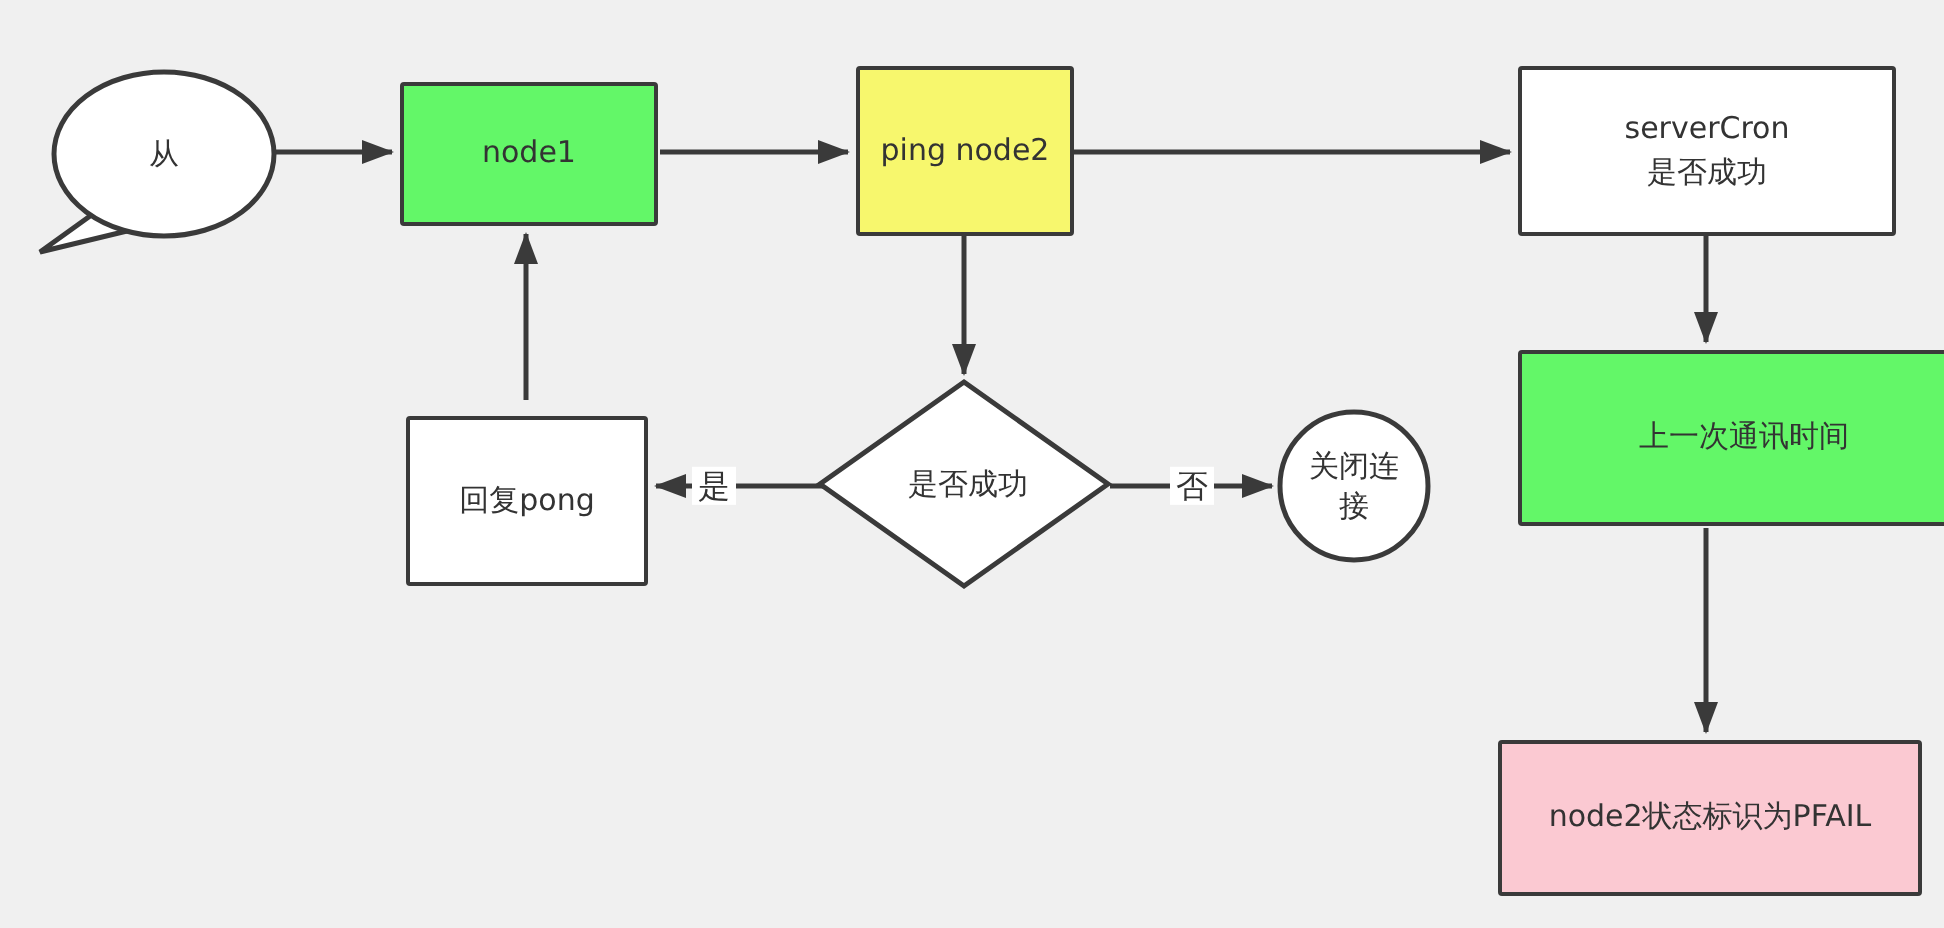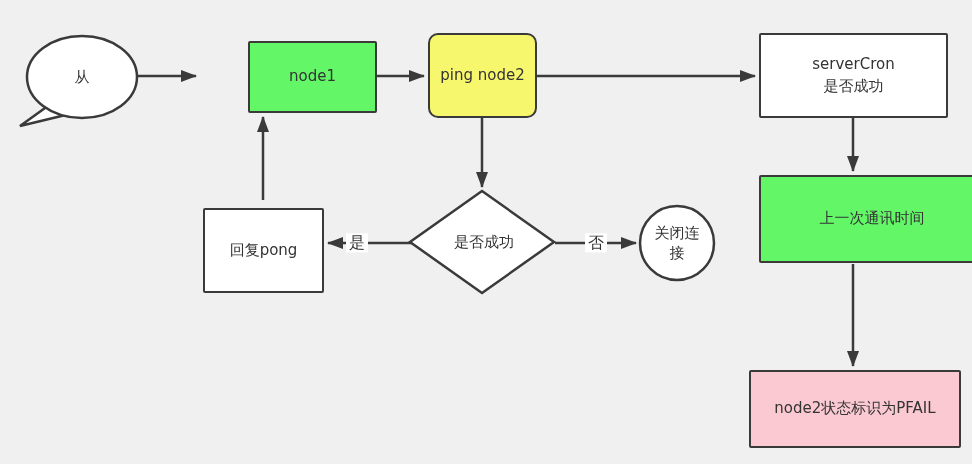--- a/index.html
+++ b/index.html
@@ -87,25 +87,25 @@
     <line x1="263" y1="200" x2="263" y2="117" marker-end="url(#arrow)"></line>
 
     <polygon class="shape" points="52,103 20,126 78,112" fill="#ffffff"></polygon>
     <ellipse class="shape" cx="82" cy="77" rx="55" ry="41" style="fill: rgb(255, 255, 255);"></ellipse>
 
     <polygon class="shape" points="482,191 554,242 482,293 410,242" style="fill: rgb(255, 255, 255);"></polygon>
 
     <circle class="shape" cx="677" cy="243" r="37" style="fill: rgb(255, 255, 255);"></circle>
   </svg>
 
-  <div class="node node-node1" style="background-color: rgb(99, 247, 104); margin-left: 48px;">
+  <div class="node node-node1" style="background-color: rgb(99, 247, 104);">
     <span>node1</span>
   </div>
 
-  <div class="node node-ping" style="background-color: rgb(247, 247, 109); border-radius: 10px;">
+  <div class="node node-ping" style="background-color: rgb(247, 247, 109);">
     <span>ping node2</span>
   </div>
 
   <div class="node node-servercron" style="background-color: rgb(255, 255, 255);">
     <span>serverCron</span>
     <span>是否成功</span>
   </div>
 
   <div class="node node-timeout" style="background-color: rgb(99, 247, 104);">
     <span>上一次通讯时间</span>

